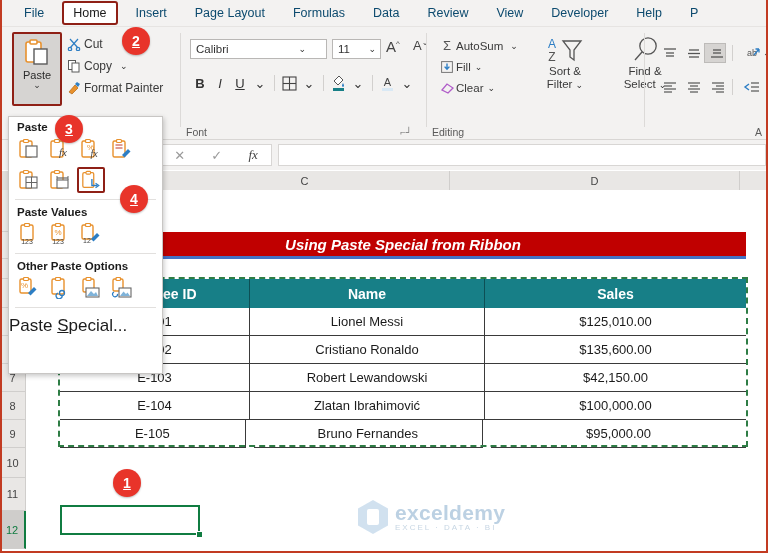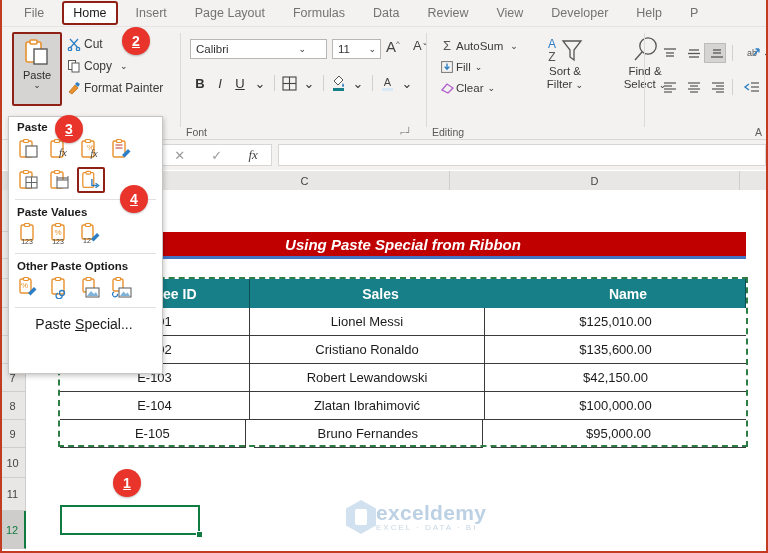--- a/index.html
+++ b/index.html
@@ -19,21 +19,21 @@
     border:2px solid #c23b22; border-top:none; pointer-events:none; z-index:60;
   }
 
   
   .tabbar{
     position:absolute; left:0; top:0; width:768px; height:27px;
     background:#f3f2f1; display:flex; align-items:center; padding-left:14px;
     border-bottom:1px solid #e6e4e2;
   }
   .tab{
-    font-size:12.5px; color:#737373; padding:3px 10px; margin-right:8px;
+    font-size:12.5px; color:#0c4a6e; padding:3px 10px; margin-right:8px;
     white-space:nowrap; border-radius:2px; line-height:16px;
   }
   .tab.active{
     background:#ffffff; border:2px solid #8f2016; border-radius:3px;
     color:#1b1b1b; padding:2px 9px;
   }
 
   
   .ribbon{
     position:absolute; left:0; top:27px; width:768px; height:113px;
@@ -152,42 +152,42 @@
     position:absolute; left:60px; top:334px; width:140px; height:30px;
     border:2px solid #107c41; background:#fff; z-index:8;
   }
   .fillhandle{
     position:absolute; left:196px; top:360px; width:7px; height:7px;
     background:#107c41; border:1px solid #fff; z-index:9;
   }
 
   
   .wm{
-    position:absolute; left:346px; top:323px; width:200px; height:46px;
-    display:flex; align-items:center; opacity:.95; z-index:6;
+    position:absolute; left:358px; top:323px; width:200px; height:46px;
+    display:flex; align-items:center; gap:7px; opacity:.95; z-index:6;
   }
   .wm-hex{ width:30px; height:34px; background:#cfe0ef; clip-path:polygon(50% 0,100% 25%,100% 75%,50% 100%,0 75%,0 25%); position:relative;}
   .wm-hex:after{ content:""; position:absolute; left:9px; top:9px; width:12px; height:16px; background:#fff; border-radius:2px;}
   .wm-t1{ font-size:21px; color:#b9cfe2; font-weight:bold; letter-spacing:.3px; line-height:20px;}
   .wm-t2{ font-size:8px; color:#c4d4e2; letter-spacing:2px; }
 
   
   .pmenu{
     position:absolute; left:8px; top:116px; width:155px; height:258px;
     background:#fff; border:1px solid #c8c6c4; box-shadow:1px 2px 5px rgba(0,0,0,.22); z-index:40;
   }
   .psec{ font-size:11.5px; font-weight:bold; color:#1b1b1b; padding:4px 0 2px 8px; }
   .picons{ display:flex; padding:1px 6px 4px 6px; gap:3px; }
   .picon{
     width:28px; height:26px; display:flex; align-items:center; justify-content:center;
     position:relative;
   }
   .picon.sel{ border:2px solid #8f2016; border-radius:2px; }
   .pdiv{ height:1px; background:#e2e0de; margin:2px 6px; }
-  .pspecial{ text-align:center; font-size:14px; color:#1b1b1b; padding:6px 3px 0 0; }
+  .pspecial{ text-align:left; font-size:17px; color:#1b1b1b; padding:6px 3px 0 0; }
   .pspecial u{ text-decoration:underline; }
 
   
   .callout{
     position:absolute; width:28px; height:28px; border-radius:50%;
     background:#e8342a; color:#fff; font-weight:bold; font-size:14px;
     display:flex; align-items:center; justify-content:center; z-index:50;
     box-shadow:0 1px 2px rgba(0,0,0,.25);
   }
   .callout span{ text-decoration:underline; }
@@ -471,22 +471,22 @@
       <div class="rh" style="height:28px;">9</div>
       <div class="rh" style="height:30px;">10</div>
       <div class="rh" style="height:33px;">11</div>
       <div class="rh active" style="height:38px;">12</div>
     </div>
 
     <div class="title-bar">Using Paste Special from Ribbon</div>
 
     <div class="thead">
       <div class="c c1">Employee ID</div>
+      <div class="c c2">Name</div>
       <div class="c c3">Sales</div>
-      <div class="c c2">Name</div>
     </div>
 
     <div class="trow" style="top:137px;">
       <div class="c c1">E-101</div>
       <div class="c c2">Lionel Messi</div>
       <div class="c c3">$125,010.00</div>
     </div>
     <div class="trow" style="top:165px;">
       <div class="c c1">E-102</div>
       <div class="c c2">Cristiano Ronaldo</div>

